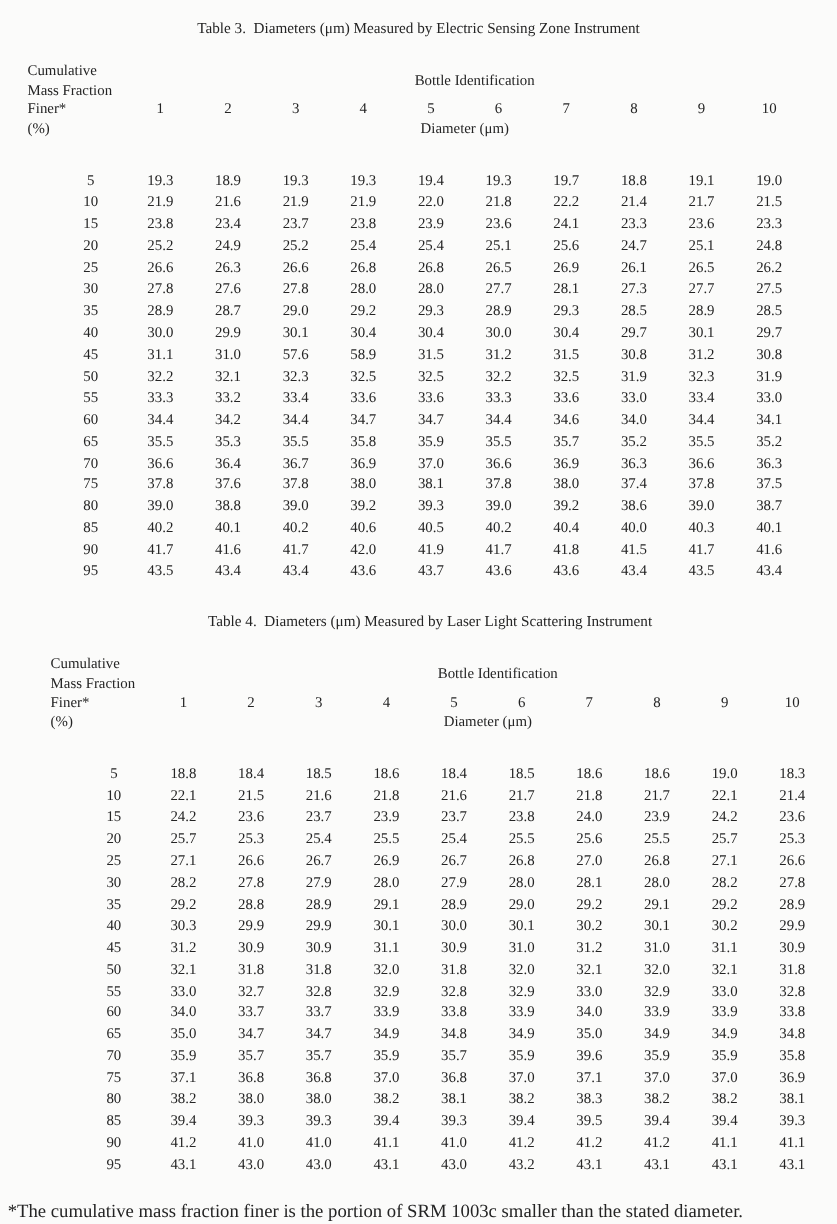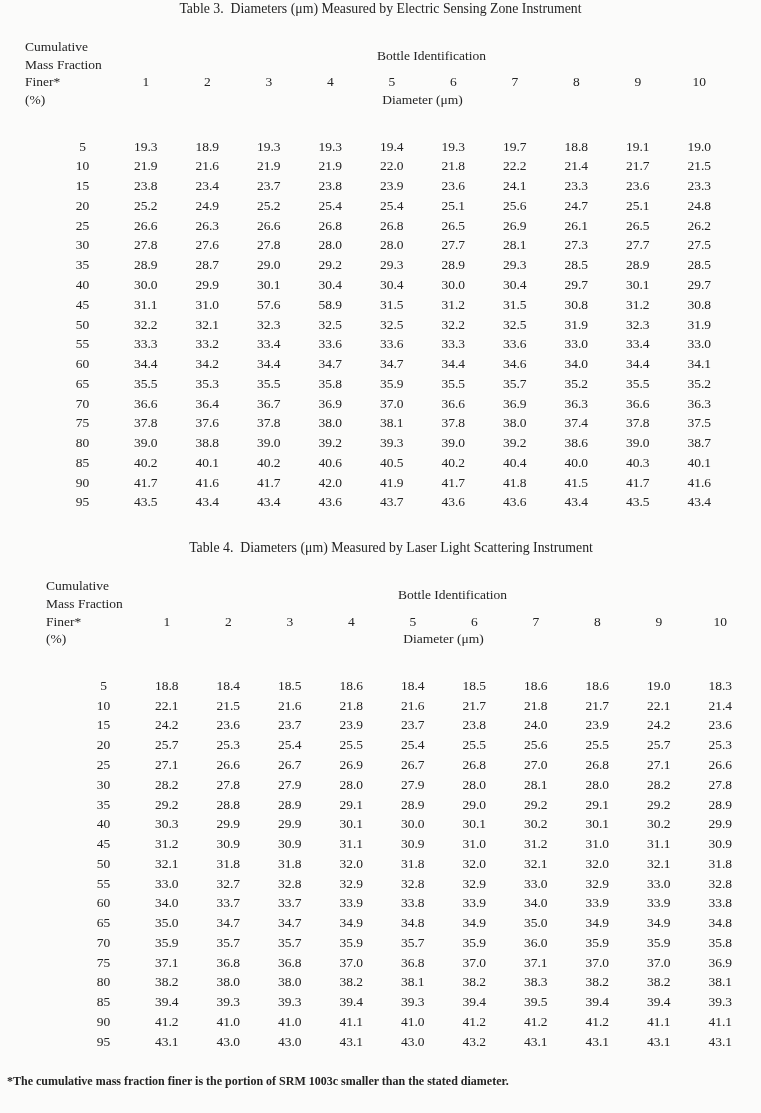--- a/index.html
+++ b/index.html
@@ -5,20 +5,21 @@
   html, body {
     margin: 0;
     padding: 0;
     background: #fbfbfa;
   }
   .page {
     position: relative;
     width: 761px;
     height: 1113px;
     box-sizing: border-box;
+    padding-top: 17px;
     background: #fbfbfa;
     color: #242424;
     font-family: "Liberation Serif", "DejaVu Serif", serif;
     font-size: 13.5px;
     overflow: hidden;
   }
   .tbl-title {
     text-align: center;
     font-size: 13.8px;
     line-height: 18px;
@@ -75,22 +76,21 @@
   }
   .cell {
     text-align: center;
   }
   .cell.label {
     padding-left: 50px;
   }
   .footnote {
     margin-top: 22px;
     padding-left: 7px;
-    font-size: 12px;
-    font-weight: bold;
+    font-size: 17px;
   }
 </style>
 </head>
 <body>
 
 <div class="page">
 
   <section>
     <div class="tbl-title">Table 3.  Diameters (μm) Measured by Electric Sensing Zone Instrument</div>
 
@@ -573,21 +573,21 @@
           <span class="cell">34.8</span>
         </div>
         <div class="grid-row trow">
           <span class="cell label">70</span>
           <span class="cell">35.9</span>
           <span class="cell">35.7</span>
           <span class="cell">35.7</span>
           <span class="cell">35.9</span>
           <span class="cell">35.7</span>
           <span class="cell">35.9</span>
-          <span class="cell">36.0</span>
+          <span class="cell">39.6</span>
           <span class="cell">35.9</span>
           <span class="cell">35.9</span>
           <span class="cell">35.8</span>
         </div>
         <div class="grid-row trow">
           <span class="cell label">75</span>
           <span class="cell">37.1</span>
           <span class="cell">36.8</span>
           <span class="cell">36.8</span>
           <span class="cell">37.0</span>

